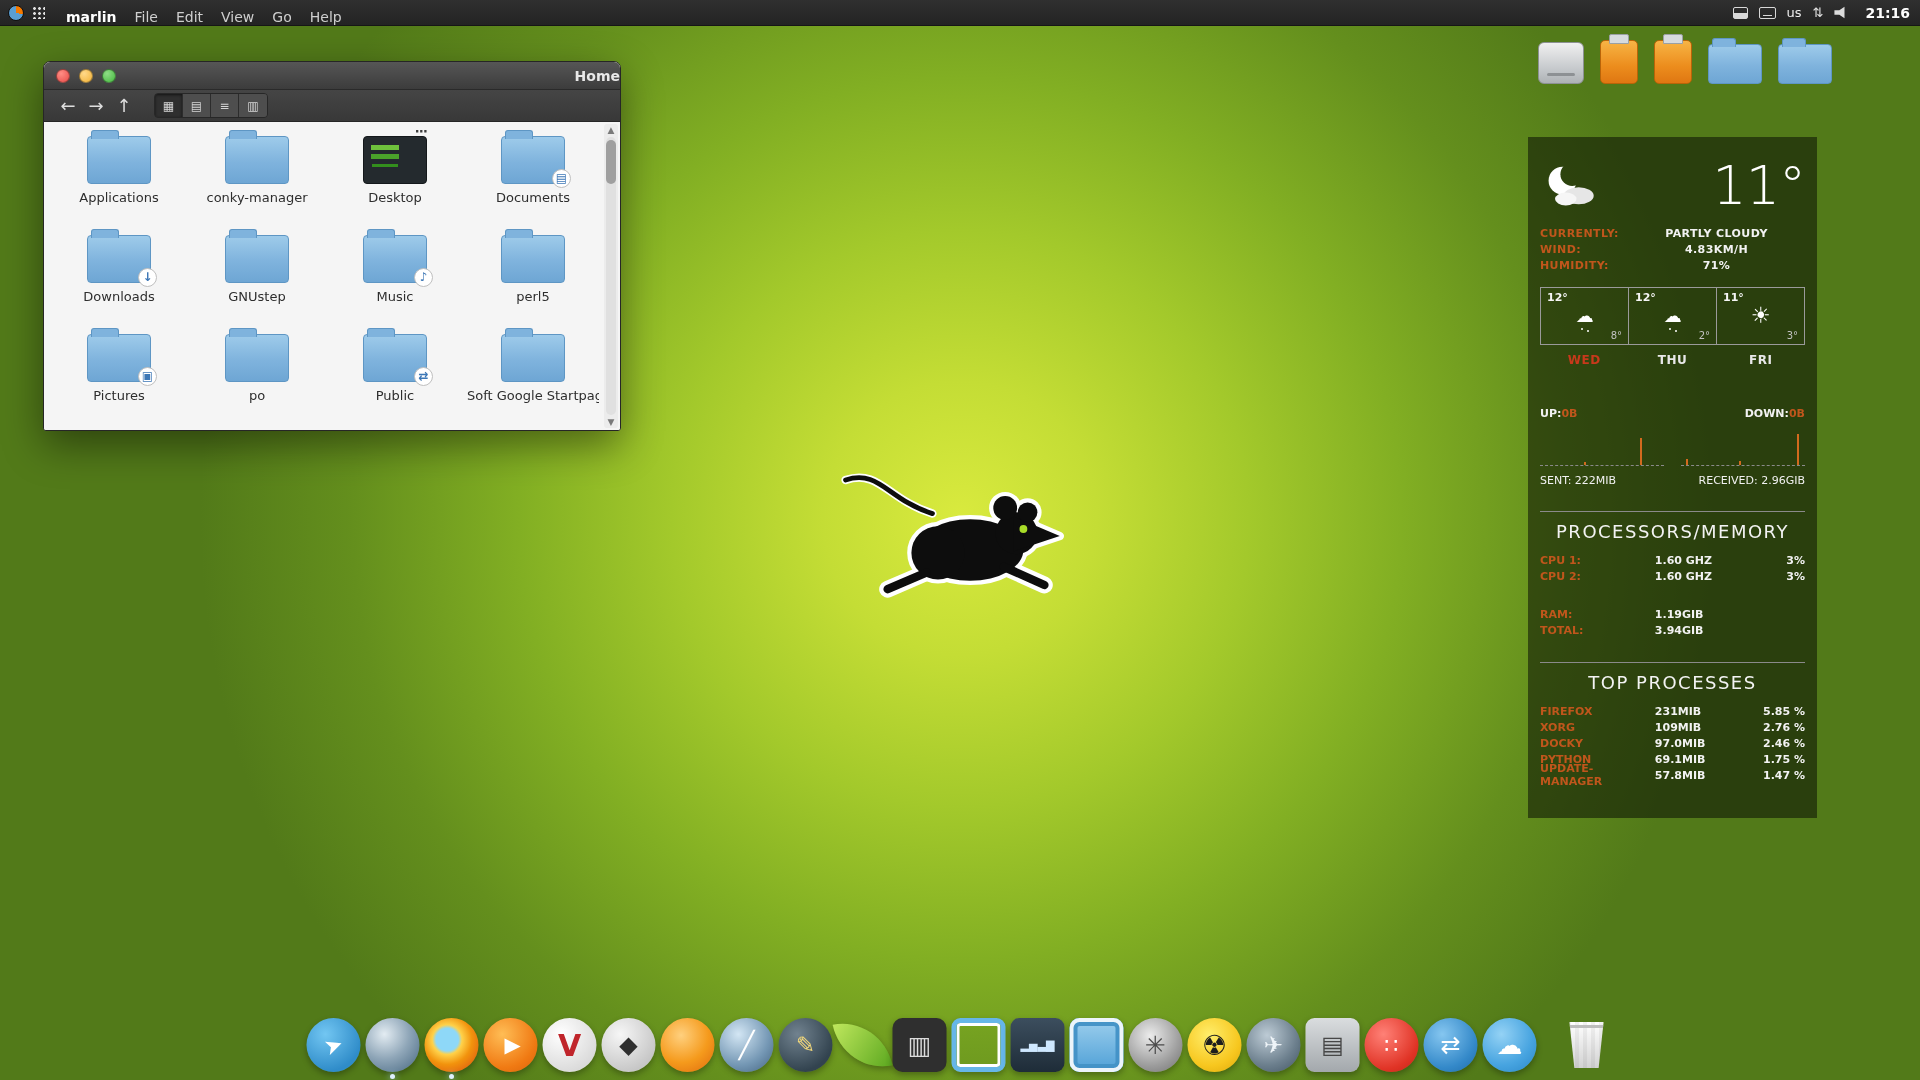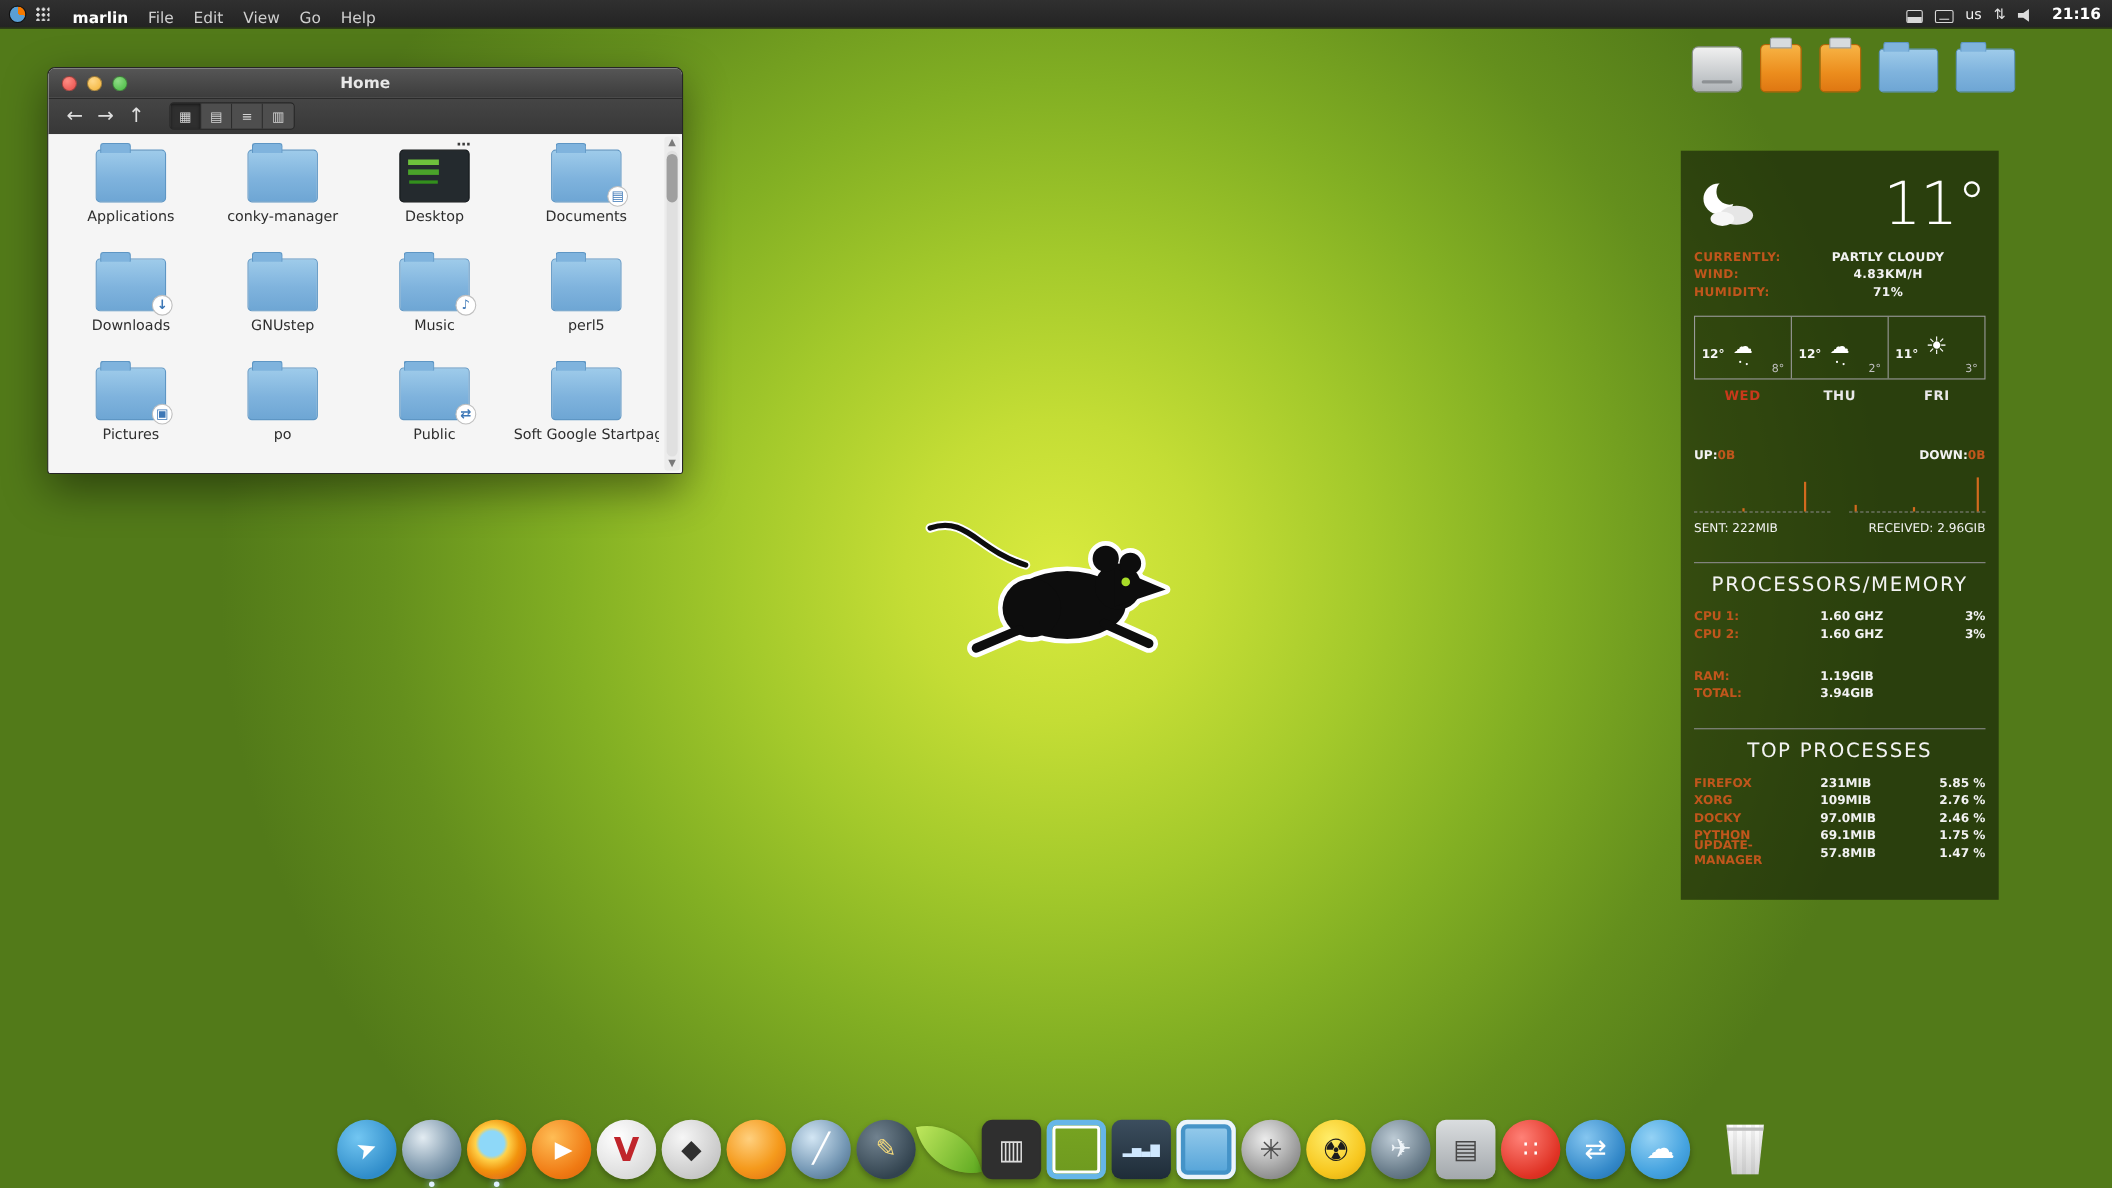--- a/index.html
+++ b/index.html
@@ -19,21 +19,21 @@
     display: flex; align-items: center; color: #cfcfcf; font-size: 14px; z-index: 50;
     border-bottom: 1px solid #161616;
   }
   .plogo { width: 16px; height: 16px; border-radius: 50%; margin: 0 8px 0 8px;
     background: conic-gradient(#f57900 0 28%, #5a9fd4 28% 100%); border: 1px solid #111; }
   .pgrid { width: 13px; height: 13px; margin-right: 12px;
     background-image: radial-gradient(#e0e0e0 1.3px, transparent 1.5px);
     background-size: 5px 5px; background-position: 0 0; }
   .pmenu { padding: 4px 9px; height: 26px; line-height: 26px; cursor: default; }
   .pmenu.appname { color: #ffffff; font-weight: bold; }
-  .ptray { margin-left: auto; display: flex; align-items: flex-end; gap: 11px; margin-right: 10px; }
+  .ptray { margin-left: auto; display: flex; align-items: center; gap: 11px; margin-right: 10px; }
   .tray-net { width: 15px; height: 12px; border: 1px solid #d8d8d8; border-radius: 2px;
     background: linear-gradient(transparent 55%, #d8d8d8 55%); }
   .tray-kbd { width: 17px; height: 12px; border: 1px solid #d8d8d8; border-radius: 2px; position: relative; }
   .tray-kbd::after { content: ""; position: absolute; left: 3px; right: 3px; bottom: 2px; height: 1px; background: #d8d8d8; }
   .tray-layout { color: #eee; font-size: 13px; }
   .tray-arrows { color: #e0e0e0; font-size: 13px; }
   .tray-spk { width: 14px; height: 13px; background: #dcdcdc;
     clip-path: polygon(0 33%, 35% 33%, 72% 6%, 72% 94%, 35% 67%, 0 67%); }
   .pclock { color: #ffffff; font-weight: bold; font-size: 14px; margin-left: 6px; }
 
@@ -55,21 +55,21 @@
   .window { position: absolute; left: 43px; top: 61px; width: 578px; height: 370px;
     border-radius: 7px 7px 3px 3px; box-shadow: 0 14px 40px rgba(0,0,0,0.45); z-index: 20;
     border: 1px solid #262626; background: #f5f5f5; overflow: hidden; }
   .titlebar { height: 28px; background: linear-gradient(#565656, #3c3c3c);
     display: flex; align-items: center; position: relative; border-bottom: 1px solid #2a2a2a; }
   .tlights { display: flex; gap: 9px; margin-left: 12px; }
   .tlight { width: 14px; height: 14px; border-radius: 50%; border: 1px solid rgba(0,0,0,0.35); }
   .tl-close { background: radial-gradient(circle at 35% 30%, #ff8d84, #ee5f5a 70%); }
   .tl-min   { background: radial-gradient(circle at 35% 30%, #ffd98a, #f6bd4e 70%); }
   .tl-max   { background: radial-gradient(circle at 35% 30%, #8fdd86, #5bc454 70%); }
-  .wtitle { position: absolute; left: 0; right: 0; text-align: center; color: #e8e8e8;
+  .wtitle { position: absolute; left: 0; right: 0; text-align: right; color: #e8e8e8;
     font-weight: bold; font-size: 14px; pointer-events: none; }
   .toolbar { height: 32px; background: linear-gradient(#454545, #383838);
     display: flex; align-items: center; padding: 0 10px; border-bottom: 1px solid #262626; }
   .navbtn { width: 28px; text-align: center; color: #dedede; font-size: 18px; line-height: 28px; cursor: default; }
   .viewgroup { display: flex; margin-left: 16px; border: 1px solid #272727; border-radius: 4px; overflow: hidden; }
   .viewbtn { width: 28px; height: 23px; background: #4e4e4e; color: #d5d5d5; font-size: 12px;
     display: flex; align-items: center; justify-content: center; border-right: 1px solid #2c2c2c; }
   .viewbtn:last-child { border-right: none; }
   .viewbtn.active { background: #2f2f2f; box-shadow: inset 0 1px 3px rgba(0,0,0,0.6); }
   .filearea { position: relative; height: 308px; background: #f5f5f5; }
@@ -103,21 +103,21 @@
   .wtop { display: flex; align-items: center; justify-content: space-between; height: 68px; margin-top: 2px; }
   .bigtemp { font-size: 54px; font-weight: 200; letter-spacing: -1px; color: #ffffff; }
   .inforows { margin-top: 8px; }
   .irow { display: flex; height: 16px; font-size: 11px; font-weight: bold; letter-spacing: 0.4px; }
   .ilab { color: #c0561c; width: 88px; }
   .ival { flex: 1; text-align: center; color: #f2f2f2; }
   .fcbox { margin-top: 12px; height: 58px; border: 1px solid #9a9a9a; display: flex; }
   .fc-cell { flex: 1; position: relative; border-right: 1px solid #9a9a9a;
     display: flex; align-items: center; justify-content: center; }
   .fc-cell:last-child { border-right: none; }
-  .fc-high { position: absolute; top: 3px; left: 6px; font-size: 11px; font-weight: bold; color: #f5f5f5; margin-top: 24px; }
+  .fc-high { position: absolute; top: 3px; left: 6px; font-size: 11px; font-weight: bold; color: #f5f5f5; }
   .fc-low { position: absolute; bottom: 3px; right: 6px; font-size: 10px; color: #c2c2c2; }
   .wicon { font-size: 18px; color: #ffffff; position: relative; line-height: 1; }
   .wicon.sun { font-size: 22px; }
   .wicon.rain::after { content: ""; position: absolute; left: 5px; bottom: -5px; width: 2px; height: 2px;
     border-radius: 50%; background: #fff; box-shadow: 6px 2px 0 #fff; }
   .daysrow { display: flex; margin-top: 8px; }
   .day { flex: 1; text-align: center; font-size: 12px; font-weight: bold; color: #e8e8e8; letter-spacing: 0.5px; }
   .day.today { color: #c8391b; }
   .netrow { display: flex; justify-content: space-between; margin-top: 40px;
     font-size: 11px; font-weight: bold; }

